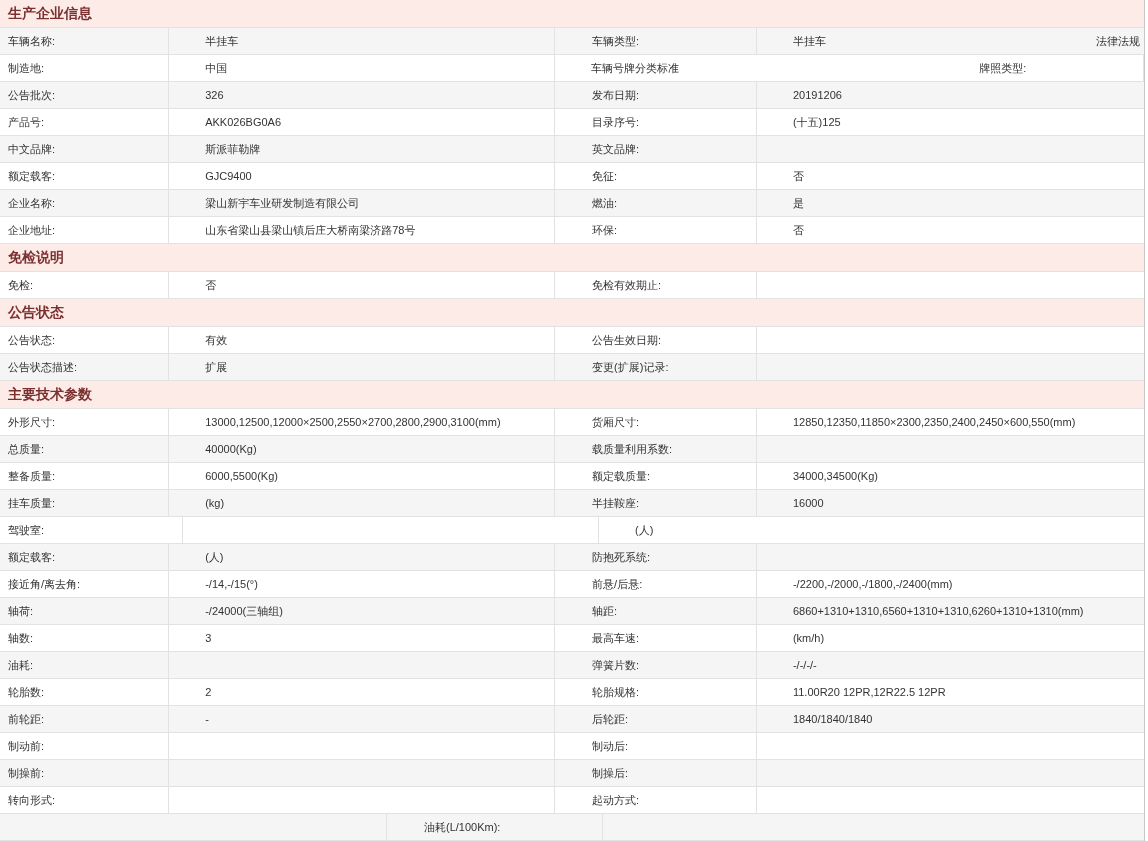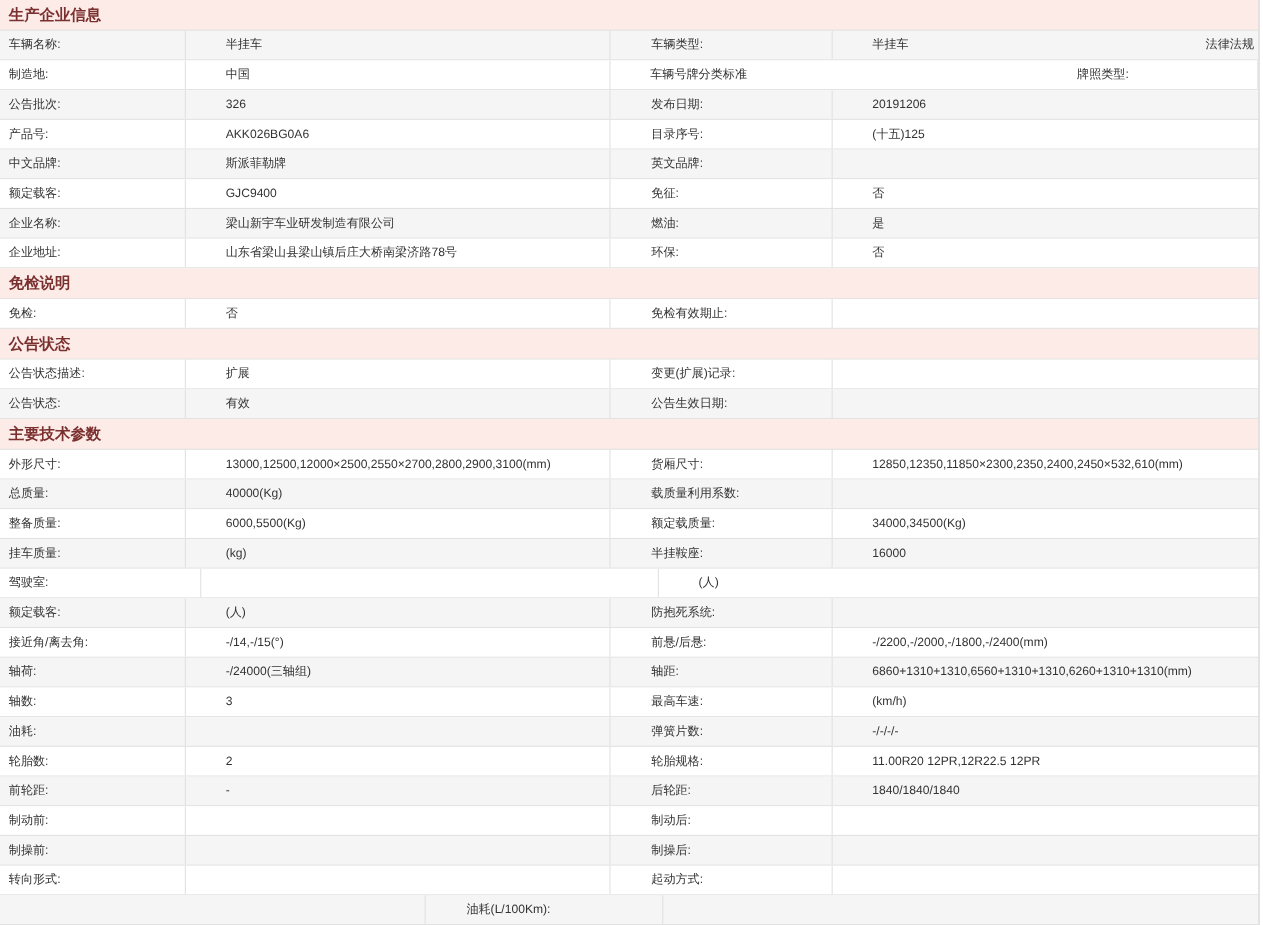--- a/index.html
+++ b/index.html
@@ -173,52 +173,52 @@
   </div>
 </div>
   </div>
 
   <div class="section">
     <div class="section-header">
       <span class="section-title">公告状态</span>
     </div>
     <div class="rows">
   <div class="row">
+    <div class="cell l1">公告状态:</div>
+    <div class="cell v1">有效</div>
+    <div class="cell l2">公告生效日期:</div>
+    <div class="cell v2">
+      <span></span>
+
+    </div>
+  </div>
+
+  <div class="row">
     <div class="cell l1">公告状态描述:</div>
     <div class="cell v1">扩展</div>
     <div class="cell l2">变更(扩展)记录:</div>
     <div class="cell v2">
       <span></span>
 
     </div>
   </div>
-
-  <div class="row">
-    <div class="cell l1">公告状态:</div>
-    <div class="cell v1">有效</div>
-    <div class="cell l2">公告生效日期:</div>
-    <div class="cell v2">
-      <span></span>
-
-    </div>
-  </div>
 </div>
   </div>
 
   <div class="section">
     <div class="section-header">
       <span class="section-title">主要技术参数</span>
     </div>
     <div class="rows">
   <div class="row">
     <div class="cell l1">外形尺寸:</div>
     <div class="cell v1">13000,12500,12000×2500,2550×2700,2800,2900,3100(mm)</div>
     <div class="cell l2">货厢尺寸:</div>
     <div class="cell v2">
-      <span>12850,12350,11850×2300,2350,2400,2450×532,610(mm)</span>
+      <span>12850,12350,11850×2300,2350,2400,2450×600,550(mm)</span>
 
     </div>
   </div>
 
   <div class="row">
     <div class="cell l1">总质量:</div>
     <div class="cell v1">40000(Kg)</div>
     <div class="cell l2">载质量利用系数:</div>
     <div class="cell v2">
       <span></span>

